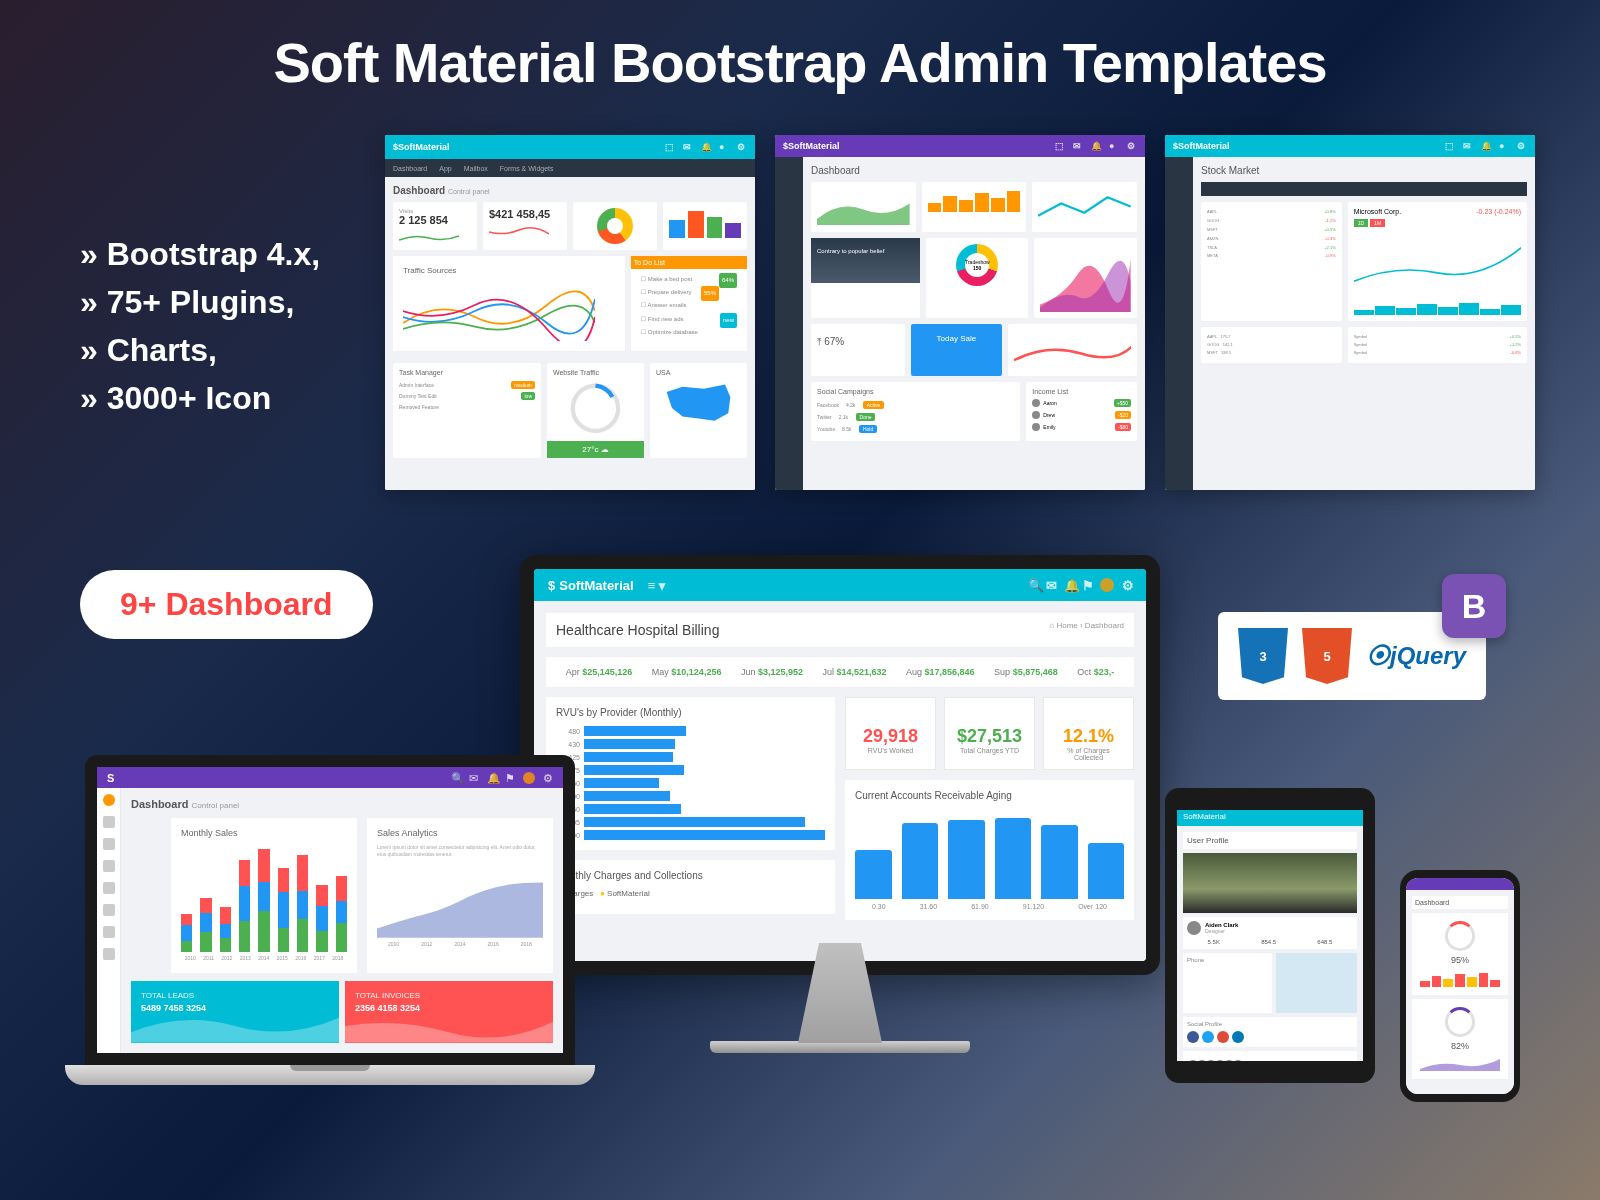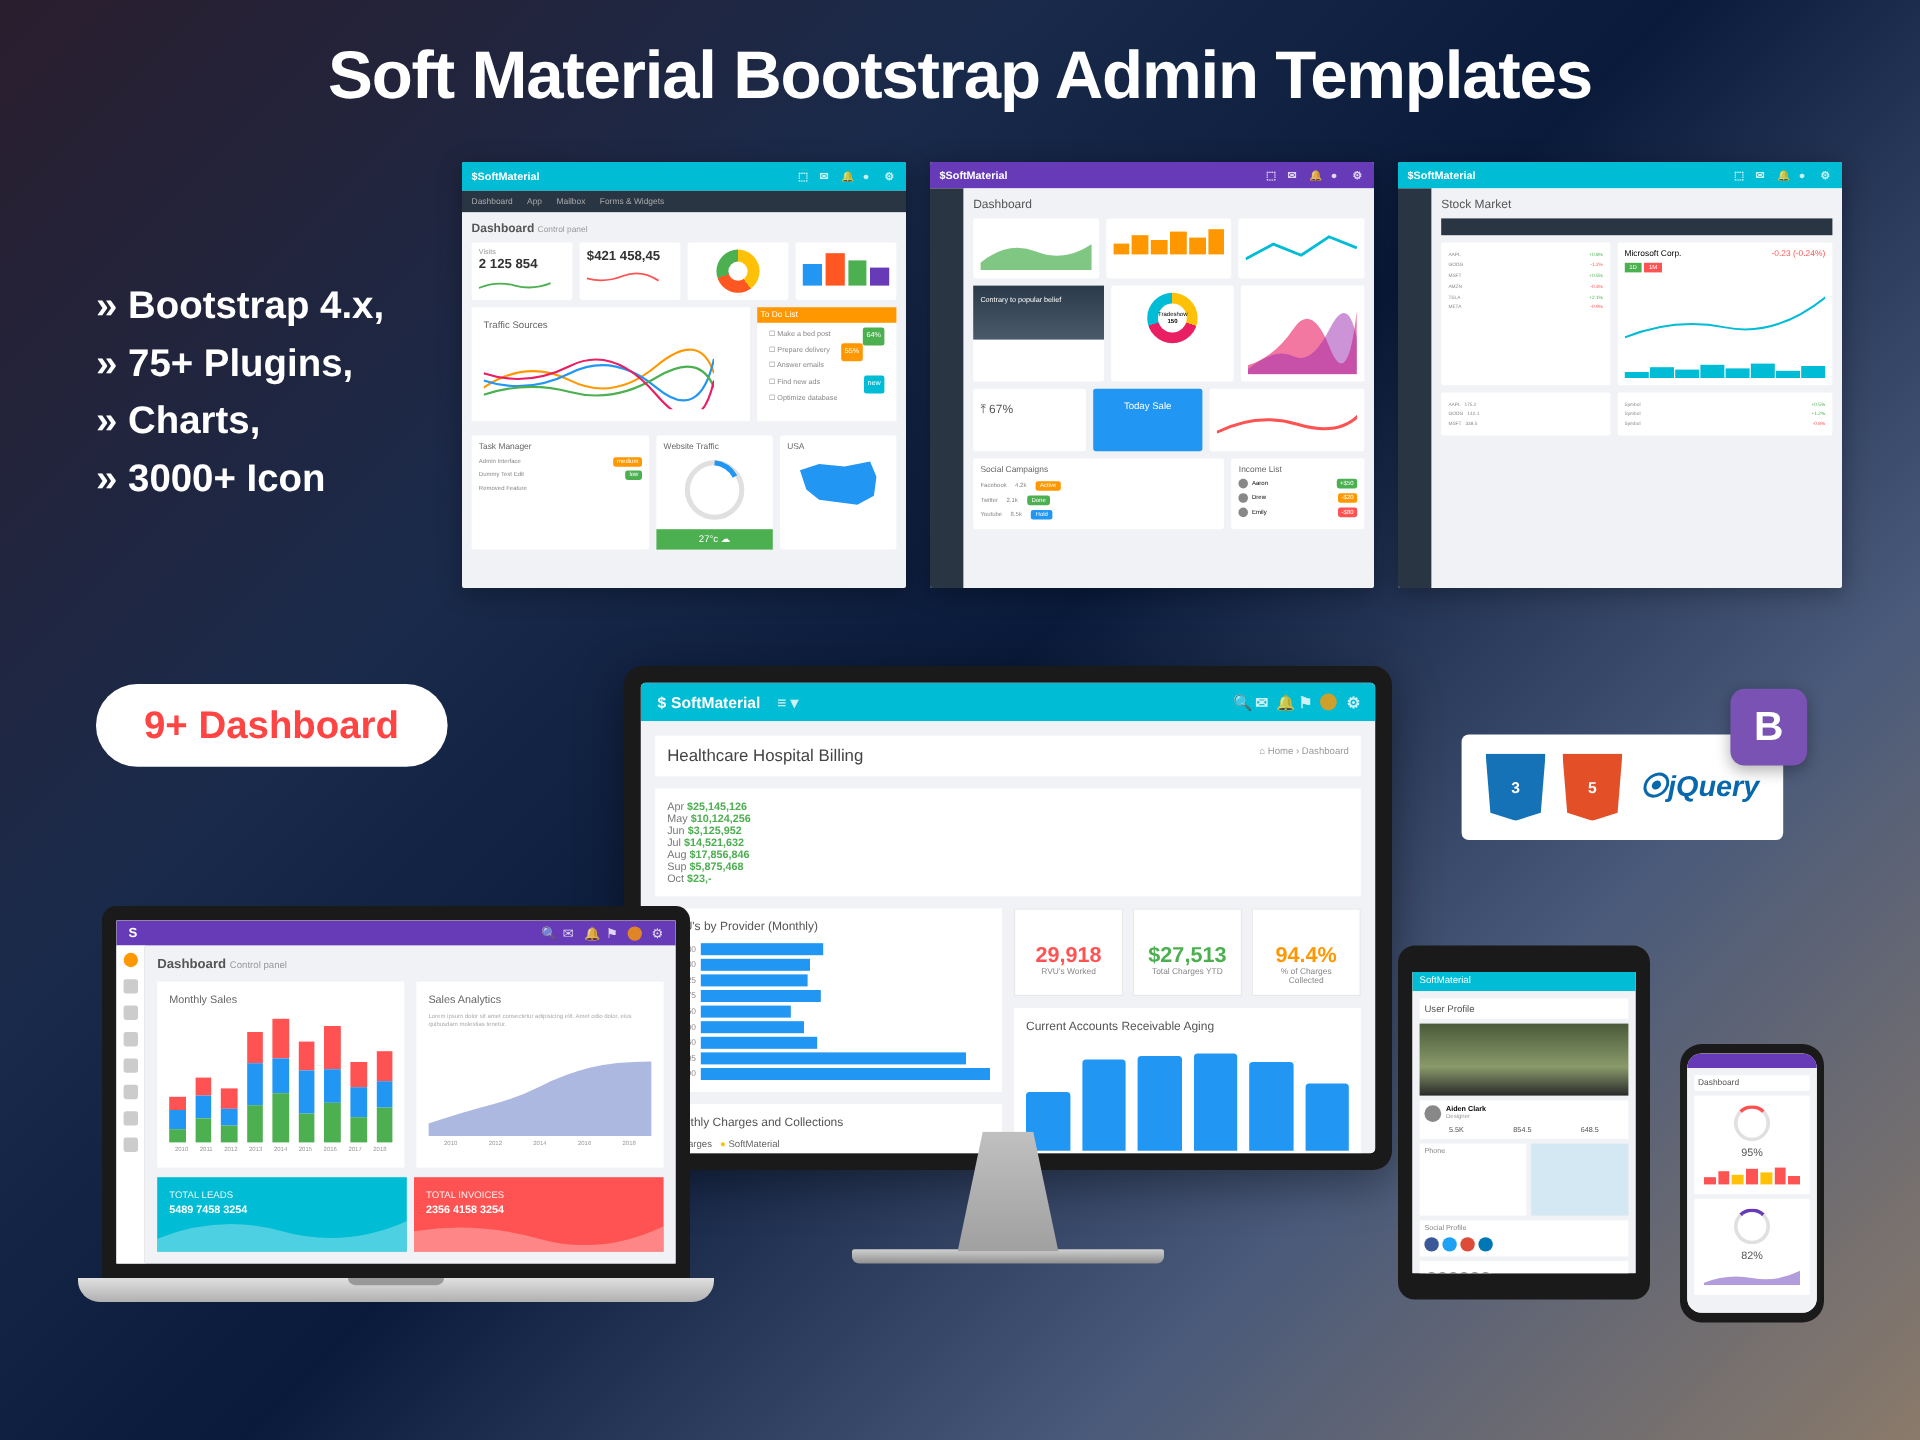--- a/index.html
+++ b/index.html
@@ -230,21 +230,20 @@
   color: #444;
   margin-bottom: 10px;
 }
 .month-row {
   background: #fff;
   padding: 10px;
   display: flex;
   justify-content: space-around;
   font-size: 9px;
   margin-bottom: 10px;
-  flex-direction: column;
 }
 .month-row span { color: #777; }
 .month-row .val { color: #4caf50; font-weight: 600; }
 .dash-grid {
   display: flex;
   gap: 10px;
 }
 .dash-left {
   flex: 1;
 }
@@ -393,20 +392,21 @@
 }
 .lap-title {
   font-size: 11px;
   color: #555;
   margin-bottom: 8px;
 }
 .lap-charts {
   display: flex;
   gap: 10px;
   height: 155px;
+  margin-left: 40px;
 }
 .lap-chart {
   flex: 1;
   background: #fff;
   padding: 10px;
 }
 .lap-chart-title {
   font-size: 9px;
   color: #666;
   margin-bottom: 6px;
@@ -1053,21 +1053,21 @@
             <div class="stat-row">
               <div class="stat-box">
                 <div class="num" style="color:#ff5252">29,918</div>
                 <div class="lbl">RVU's Worked</div>
               </div>
               <div class="stat-box">
                 <div class="num" style="color:#4caf50">$27,513</div>
                 <div class="lbl">Total Charges YTD</div>
               </div>
               <div class="stat-box">
-                <div class="num" style="color:#ff9800">94.4%</div>
+                <div class="num" style="color:#ff9800">12.1%</div>
                 <div class="lbl">% of Charges Collected</div>
               </div>
             </div>
             <div class="panel">
               <div class="panel-title">Current Accounts Receivable Aging</div>
               <div class="vbars">
                 <span style="height:55%"></span>
                 <span style="height:85%"></span>
                 <span style="height:88%"></span>
                 <span style="height:90%"></span>

